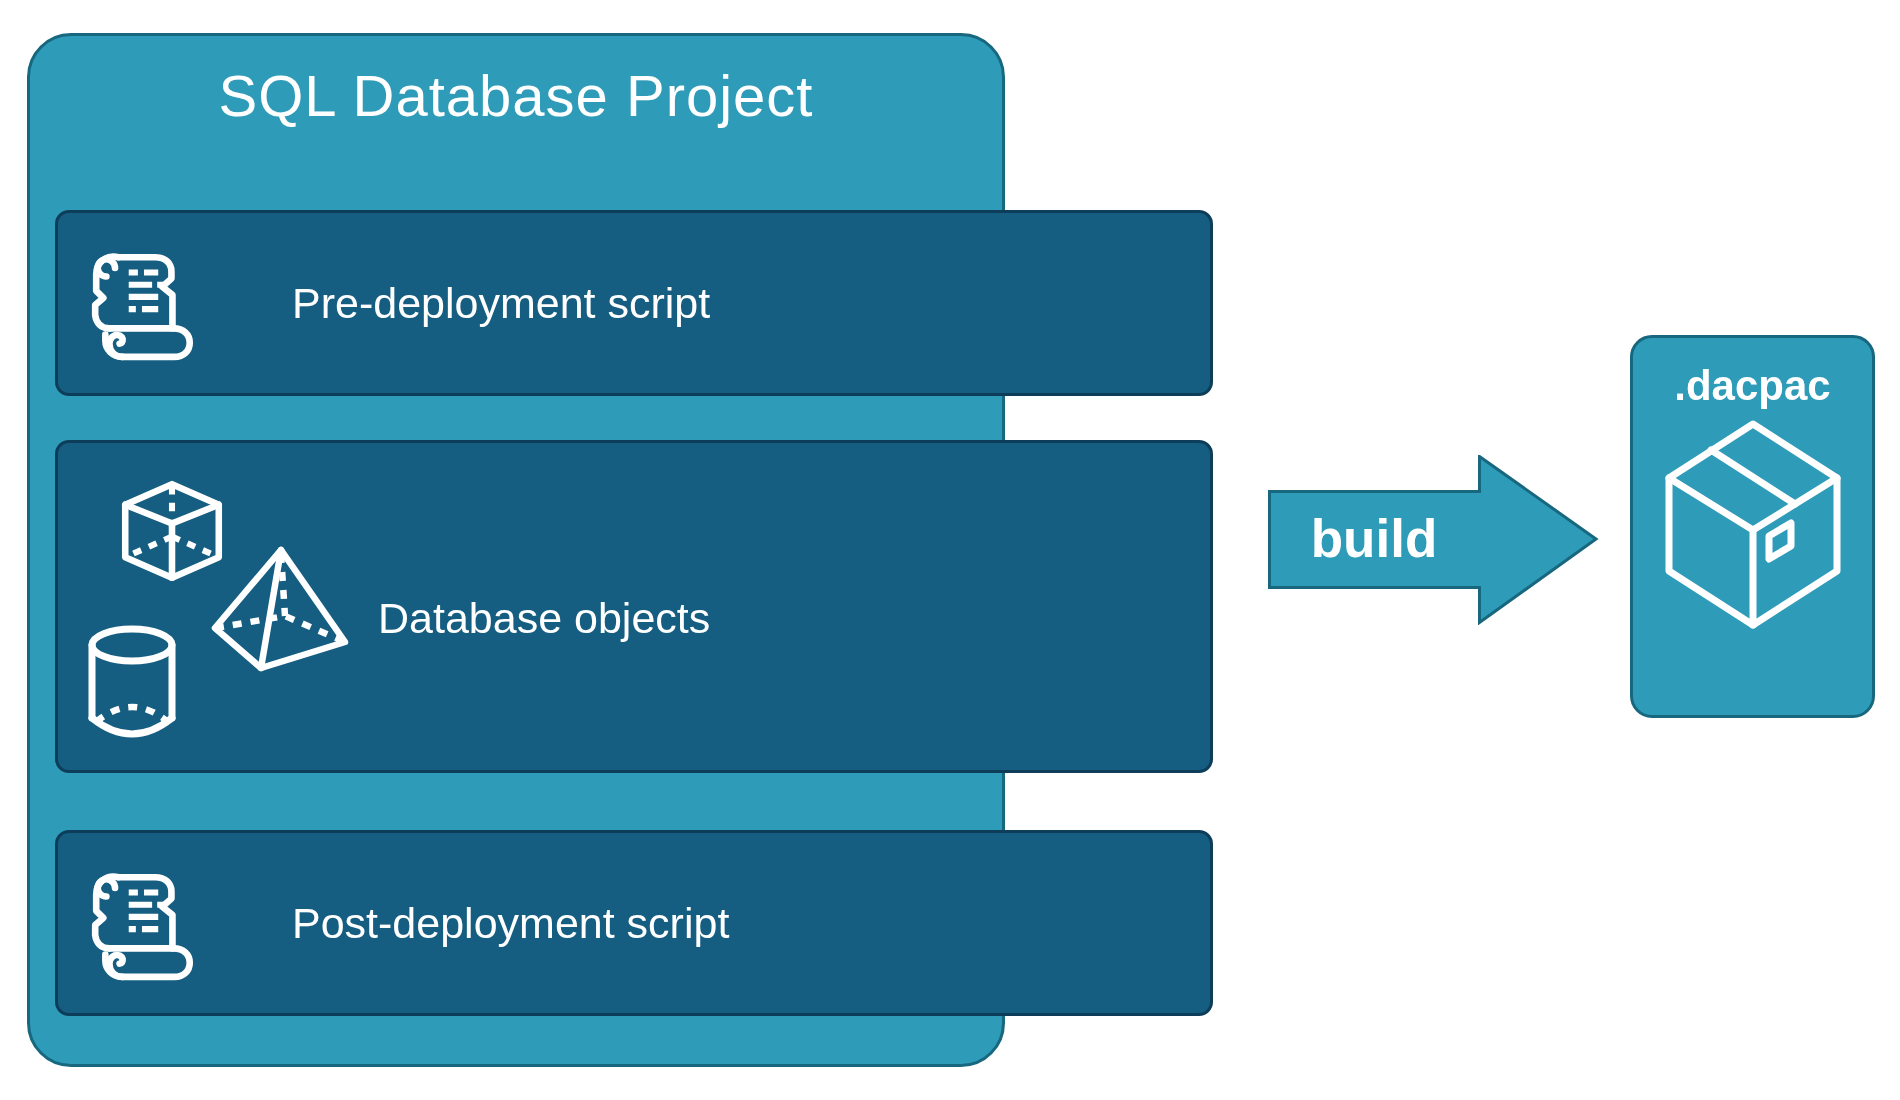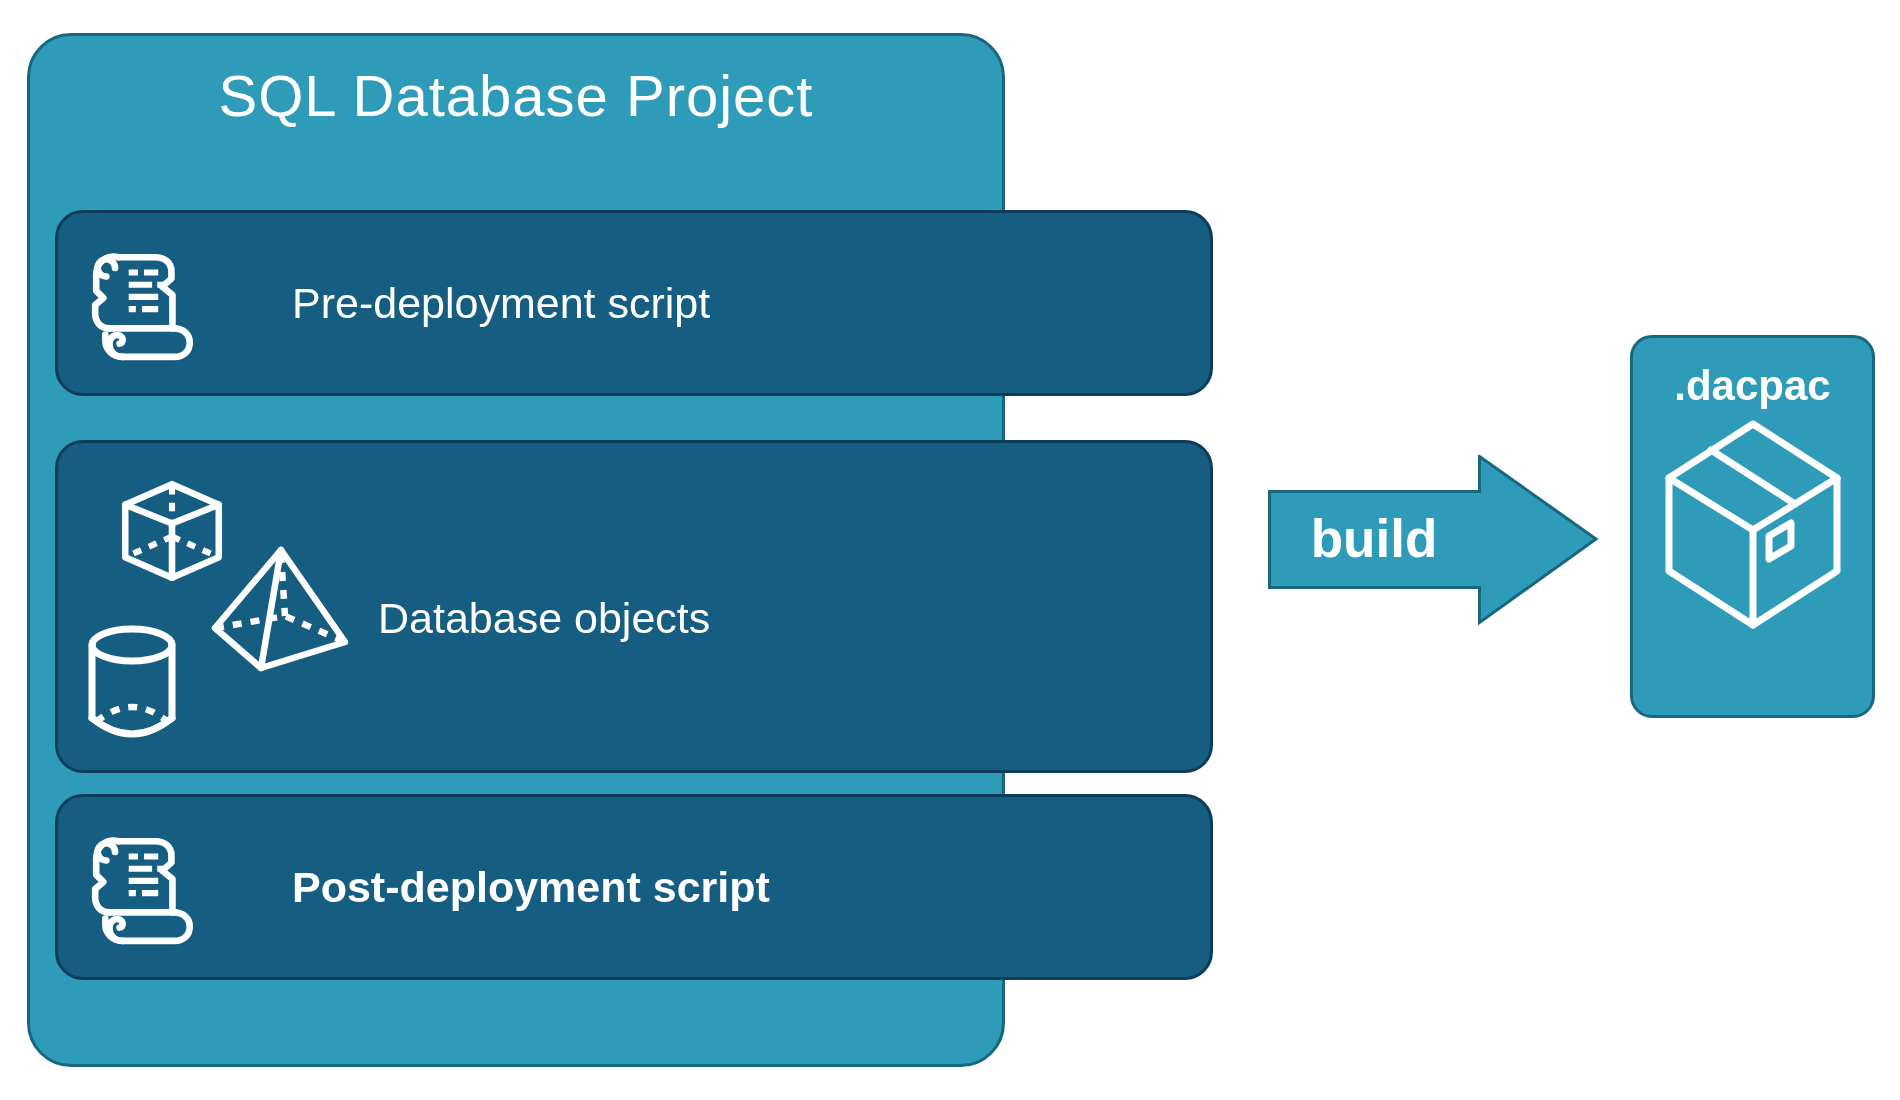--- a/index.html
+++ b/index.html
@@ -33,26 +33,26 @@
     font-weight:400;
     letter-spacing:1px;
     color:var(--text);
   }
 
   
   .inner-box{
     position:absolute;left:25px;width:1158px;
     background:var(--navy);
     border:3px solid var(--navy_border);
-    border-radius:28px;
+    border-radius:14px;
     display:flex;align-items:center;
   }
   #box-pre{top:174px;height:186px;}
   #box-objects{top:404px;height:333px;}
-  #box-post{top:758px;height:186px;font-weight:bold;}
+  #box-post{top:794px;height:186px;}
 
   .script-icon{margin-left:26px;flex:0 0 auto;}
   .script-label{margin-left:86px;font-size:43px;color:var(--text);}
 
   .shapes-wrap{position:absolute;left:0;top:0;width:320px;height:100%;}
   .shape{position:absolute;}
   #cube-svg{left:56px;top:33px;}
   #pyramid-svg{left:151px;top:101px;}
   #cylinder-svg{left:26px;top:181px;}
   .objects-label{

